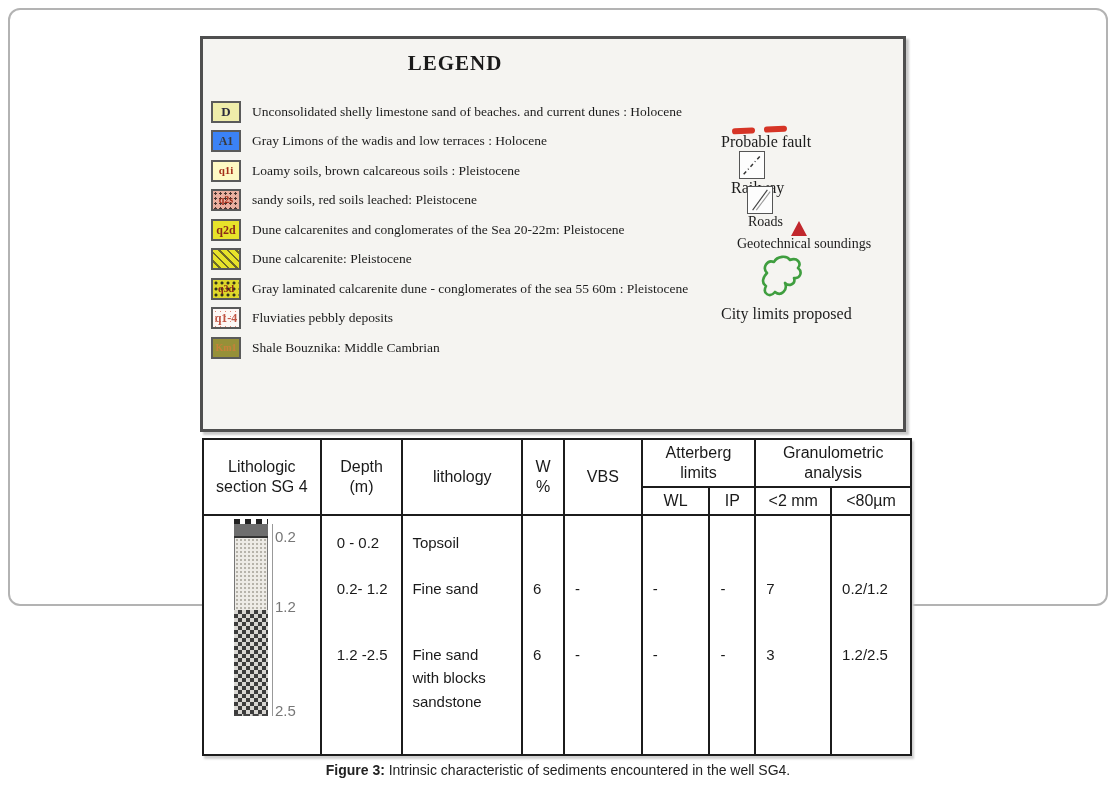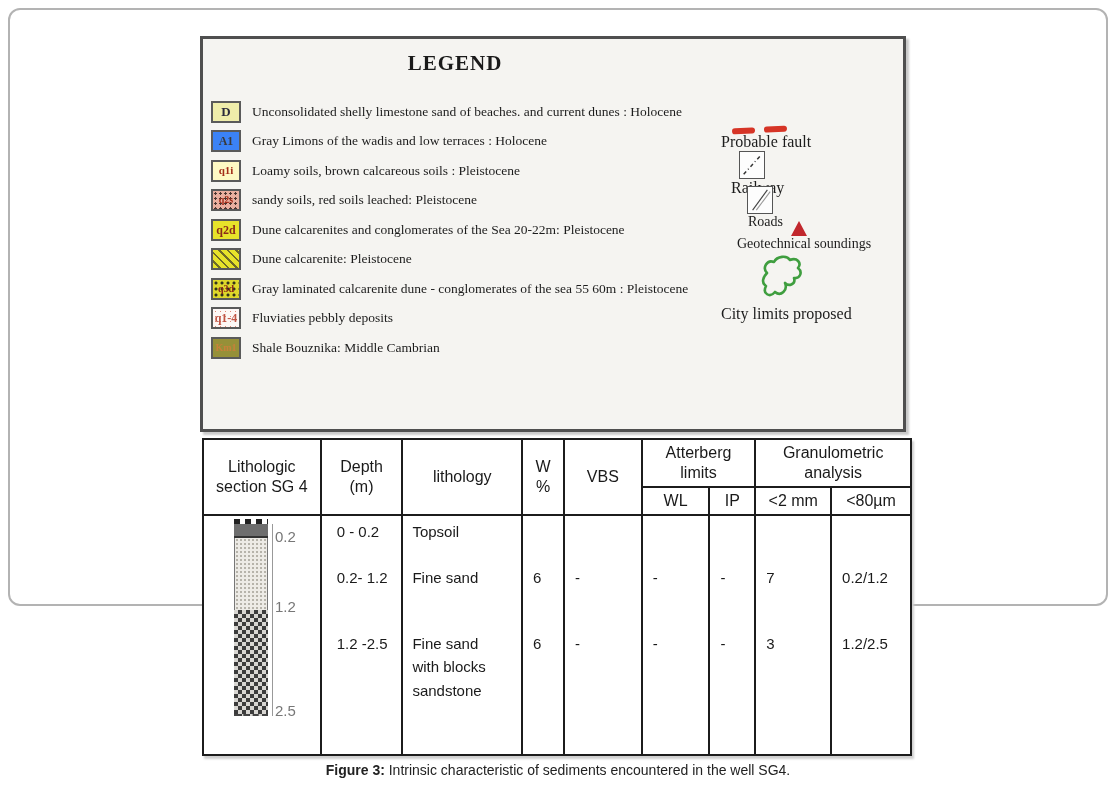--- a/index.html
+++ b/index.html
@@ -77,21 +77,21 @@
   .data-table thead th {
     font-weight:normal; font-size:16px; text-align:center;
     white-space:pre-line; line-height:1.25; padding:3px 2px;
   }
   .hdr-row1 { height:48px; }
   .hdr-row2 { height:26px; }
   .hdr-row2 th { font-size:15.5px; }
   .body-row { height:238px; }
   .body-row td { vertical-align:top; padding:0; font-size:15px; }
   .slots { display:flex; flex-direction:column; height:238px; }
-  .slot { padding:4px 0 0 10px; line-height:1.55; }
+  .slot { padding:15px 0 0 10px; line-height:1.55; }
   .slot.s1 { height:46px; }
   .slot.s2 { height:66px; }
   .slot.s3 { flex:1; }
   .col-depth .slot { padding-left:15px; }
   .col-litho .slot { padding-left:9px; white-space:pre-line; }
 
   
   .litho-cell { position:relative; }
   .strip { position:absolute; left:30px; top:8px; width:34px; }
   .strip-topsoil {

